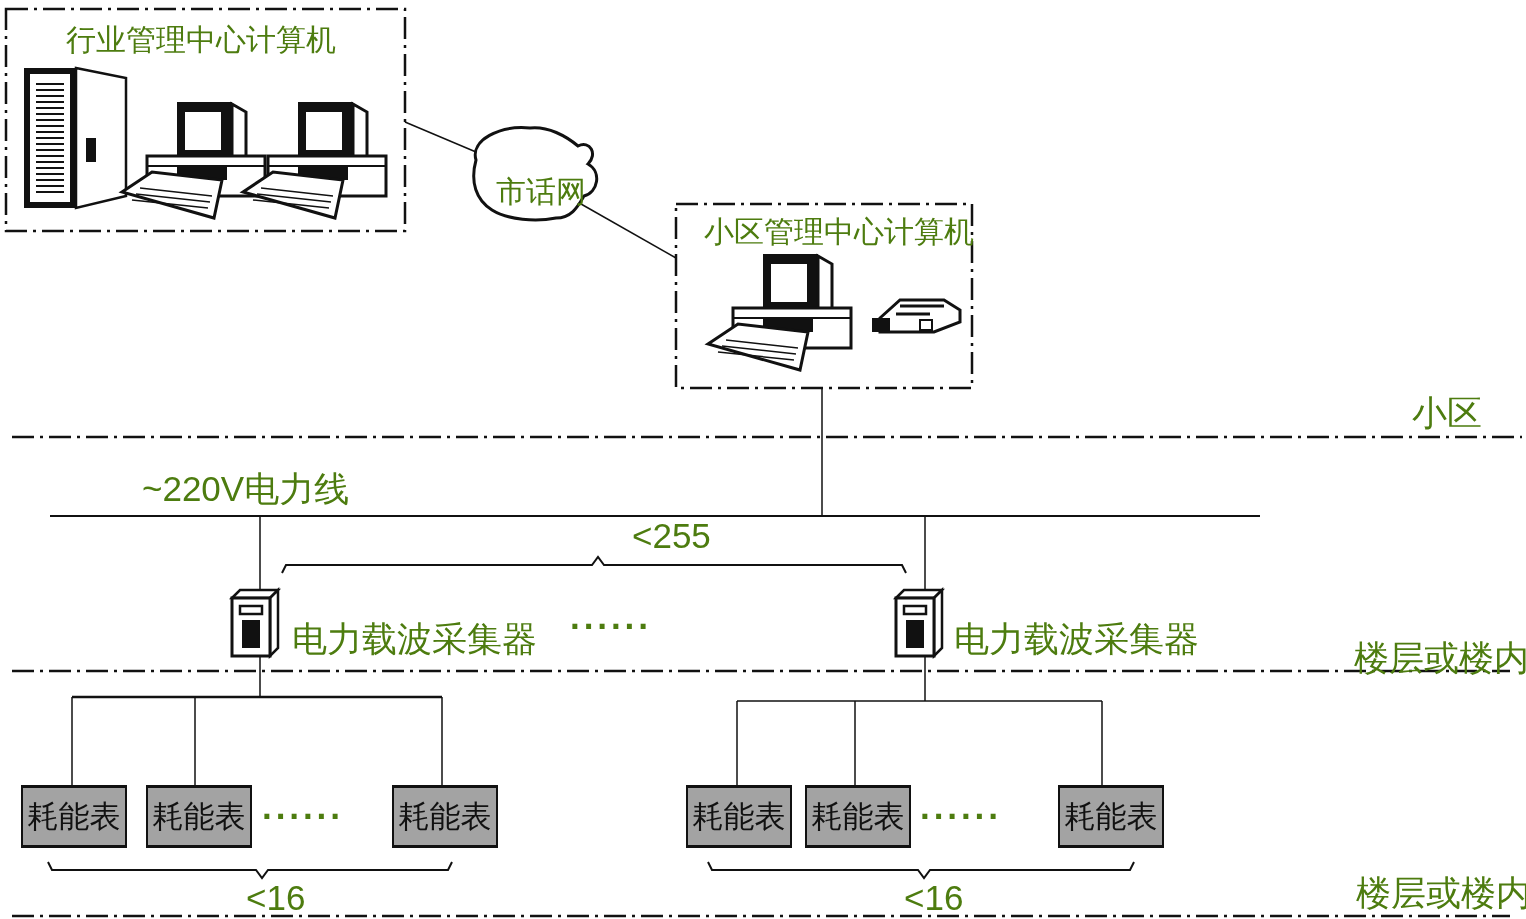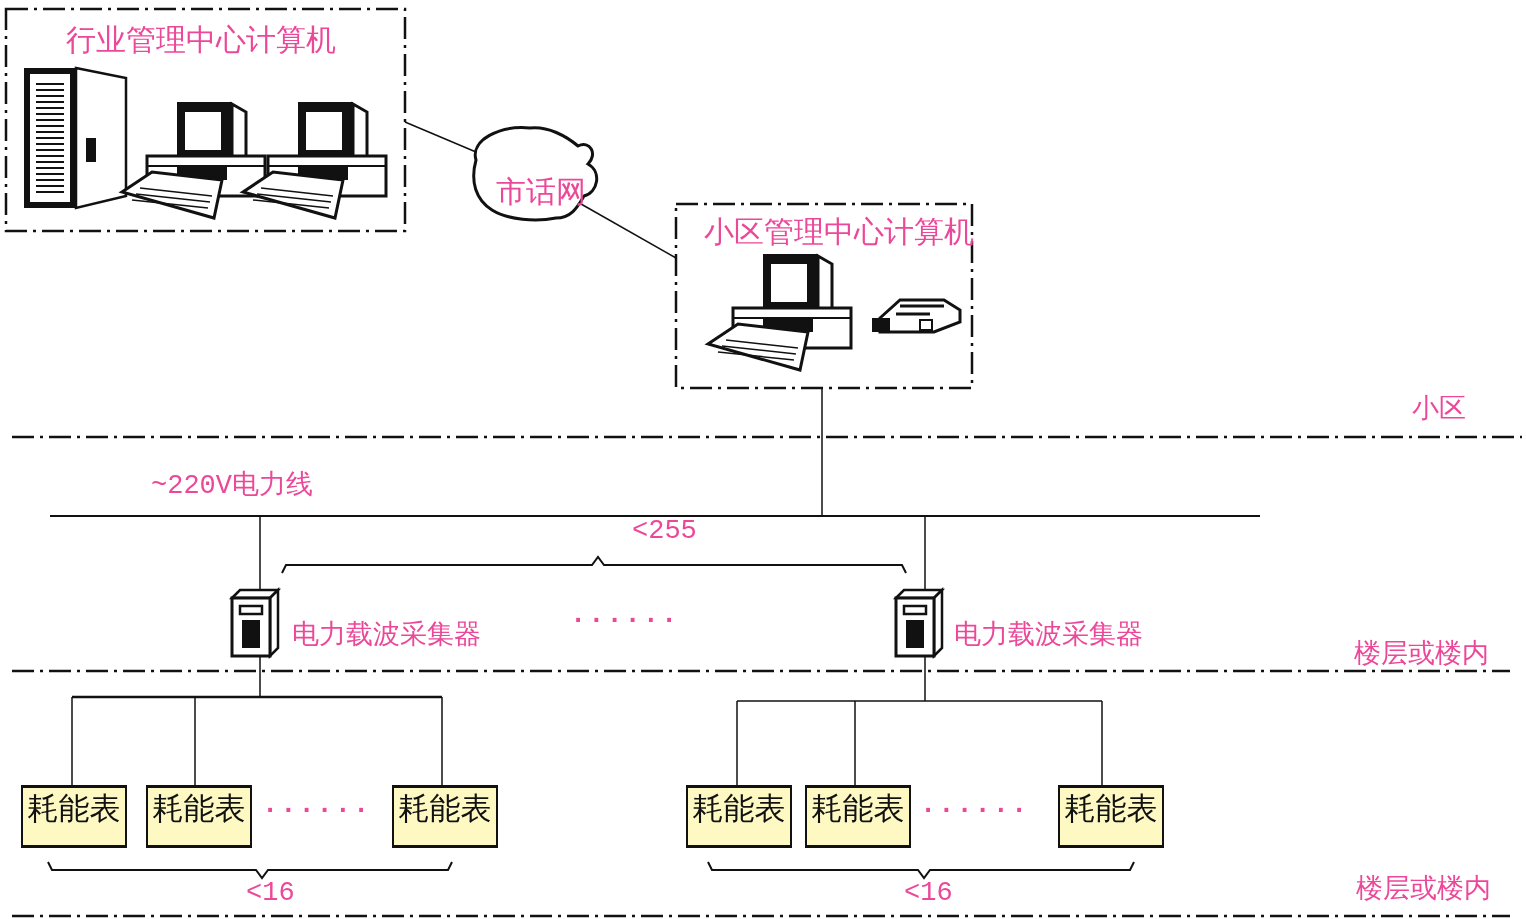--- a/index.html
+++ b/index.html
@@ -1,21 +1,21 @@
 <!DOCTYPE html>
 <html><head>
 <meta charset="utf-8">
 <style>
   html, body { margin:0; padding:0; background:#ffffff; }
   body { width:1526px; height:919px; position:relative; overflow:hidden; font-family:"DejaVu Serif","Liberation Serif",serif; color:#111; }
   svg#diagram { position:absolute; left:0; top:0; }
-  .lbl { position:absolute; white-space:nowrap; font-family:Liberation Mono, monospace; color:#ec4899; }
+  .lbl { position:absolute; white-space:nowrap; font-family:Liberation Sans, sans-serif; color:#4d7c0f; }
   .big { font-size:30px; }
-  .med { font-size:27px; }
-  .meter-box { position:absolute; border:2px solid #111; border-top-width:3px; border-bottom-width:3px; background:#fef9c3; display:flex; align-items:flex-start; justify-content:center; font-size:31px; }
+  .med { font-size:35px; }
+  .meter-box { position:absolute; border:2px solid #111; border-top-width:3px; border-bottom-width:3px; background:#a3a3a3; display:flex; align-items:center; justify-content:center; font-size:31px; }
 </style>
 </head>
 <body>
 
 <svg id="diagram" width="1526" height="919" viewBox="0 0 1526 919" xmlns="http://www.w3.org/2000/svg">
 
   <rect x="6" y="9" width="399" height="222" fill="none" stroke="#111" stroke-width="2.5" stroke-dasharray="22,6,3,6"></rect>
 
   <g>
     <rect x="24" y="68" width="52" height="140" fill="#111"></rect>
@@ -155,21 +155,21 @@
 </svg>
 
 <div class="lbl big" style="left:66px; top:20px;">行业管理中心计算机</div>
 <div class="lbl big" style="left:496px; top:172px;">市话网</div>
 <div class="lbl big" style="left:704px; top:212px;">小区管理中心计算机</div>
 
 <div class="lbl med" style="left:1412px; top:390px;">小区</div>
 <div class="lbl med" style="left:1354px; top:626px;margin-top:9px;">楼层或楼内</div>
 <div class="lbl med" style="left:1356px; top:870px;">楼层或楼内</div>
 
-<div class="lbl med" style="left:142px; top:466px;margin-left:9px;">~220V电力线</div>
+<div class="lbl med" style="left:142px; top:466px;">~220V电力线</div>
 <div class="lbl med" style="left:592px; top:516px;margin-left:40px;">&lt;255</div>
 
 <div class="lbl med" style="left:292px; top:616px;">电力载波采集器</div>
 <div class="lbl med" style="left:570px; top:606px; letter-spacing:2px; font-weight:bold;">······</div>
 <div class="lbl med" style="left:954px; top:616px;">电力载波采集器</div>
 
 <div class="meter-box" style="left:21px; top:785px; width:102px; height:57px;">
     <span>耗能表</span>
   </div>
 <div class="meter-box" style="left:146px; top:785px; width:102px; height:57px;">

